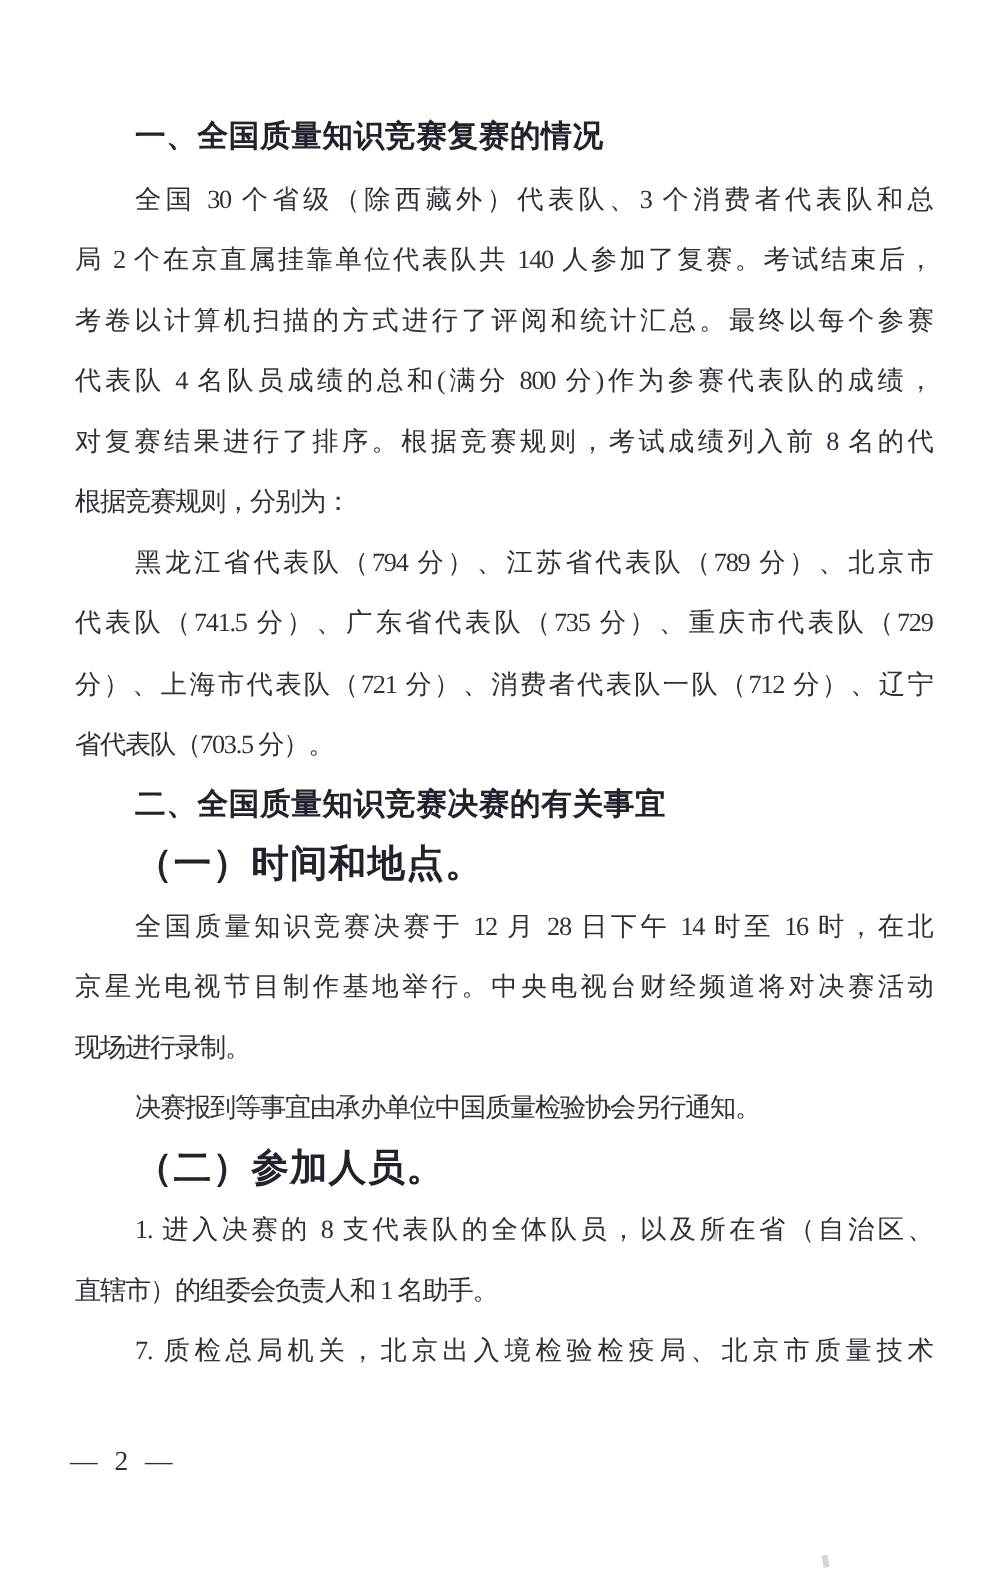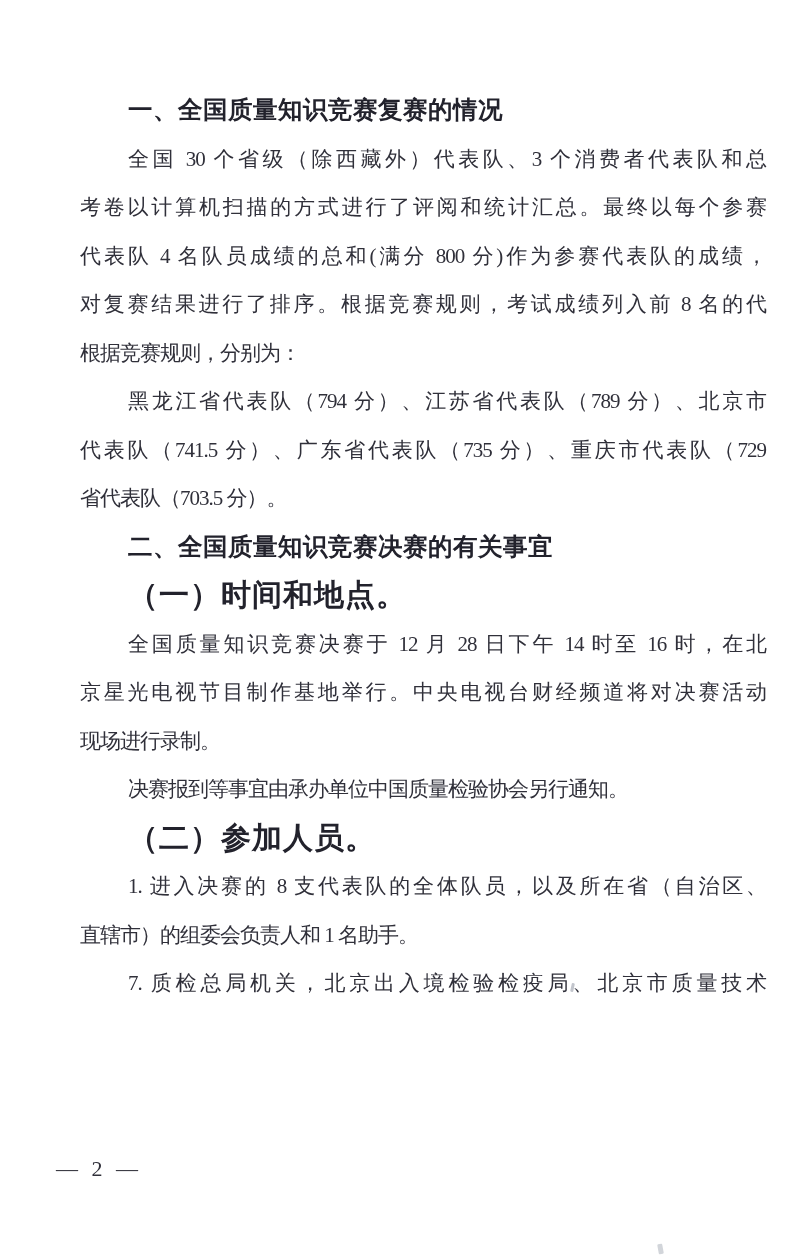--- a/index.html
+++ b/index.html
@@ -9,21 +9,21 @@
     font-family: "Liberation Serif", "DejaVu Serif", serif;
     overflow: hidden;
   }
   .page {
     position: relative;
     width: 802px; height: 1259px;
     background: var(--paper, #ffffff);
   }
   .content {
     position: absolute;
-    left: 60px; top: 86px; width: 686px; margin-left: 20px;
+    left: 60px; top: 86px; width: 686px;
   }
   .line {
     height: 48.5px;
     line-height: 48.5px;
     font-size: 21px;
     letter-spacing: -1px;
     color: var(--ink, #30303a);
     white-space: normal;
   }
   .line.justify {
@@ -65,26 +65,28 @@
     opacity: 0.4; transform: rotate(-10deg);
   }
 </style>
 </head>
 <body>
 
 <div class="page">
   <div class="content">
       <div class="line heading indent">一、全国质量知识竞赛复赛的情况</div>
       <div class="line indent justify">全国 30 个省级（除西藏外）代表队、3 个消费者代表队和总</div>
+      <div class="line justify">局 2 个在京直属挂靠单位代表队共 140 人参加了复赛。考试结束后，</div>
       <div class="line justify">考卷以计算机扫描的方式进行了评阅和统计汇总。最终以每个参赛</div>
       <div class="line justify">代表队 4 名队员成绩的总和(满分 800 分)作为参赛代表队的成绩，</div>
       <div class="line justify">对复赛结果进行了排序。根据竞赛规则，考试成绩列入前 8 名的代</div>
       <div class="line">根据竞赛规则，分别为：</div>
       <div class="line indent justify">黑龙江省代表队（794 分）、江苏省代表队（789 分）、北京市</div>
       <div class="line justify">代表队（741.5 分）、广东省代表队（735 分）、重庆市代表队（729</div>
+      <div class="line justify">分）、上海市代表队（721 分）、消费者代表队一队（712 分）、辽宁</div>
       <div class="line">省代表队（703.5 分）。</div>
       <div class="line heading indent">二、全国质量知识竞赛决赛的有关事宜</div>
       <div class="line subheading indent">（一）时间和地点。</div>
       <div class="line indent justify">全国质量知识竞赛决赛于 12 月 28 日下午 14 时至 16 时，在北</div>
       <div class="line justify">京星光电视节目制作基地举行。中央电视台财经频道将对决赛活动</div>
       <div class="line">现场进行录制。</div>
       <div class="line indent">决赛报到等事宜由承办单位中国质量检验协会另行通知。</div>
       <div class="line subheading indent">（二）参加人员。</div>
       <div class="line indent justify">1. 进入决赛的 8 支代表队的全体队员，以及所在省（自治区、</div>
       <div class="line">直辖市）的组委会负责人和 1 名助手。</div>

